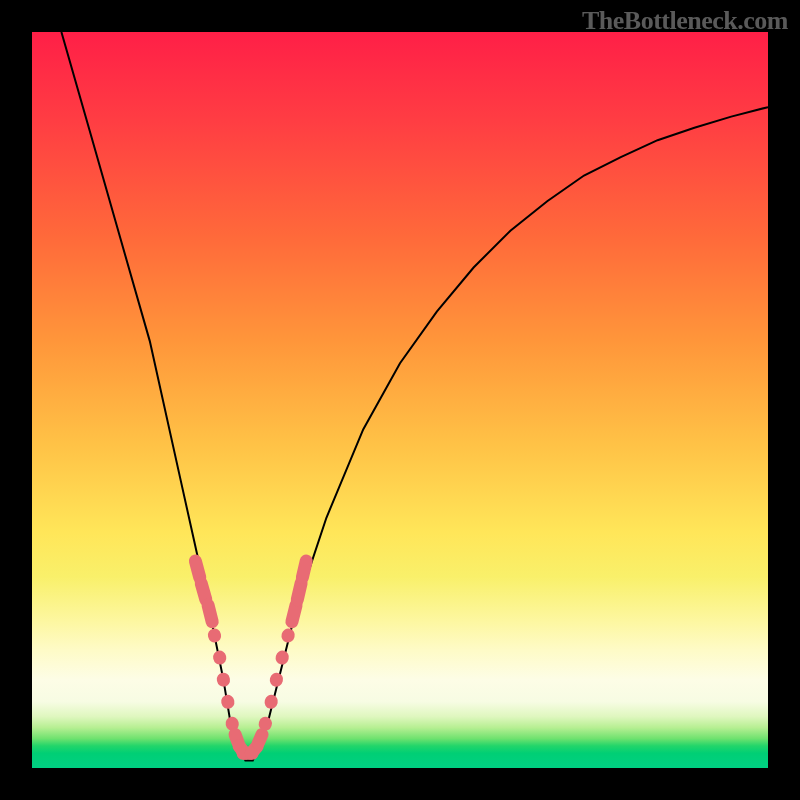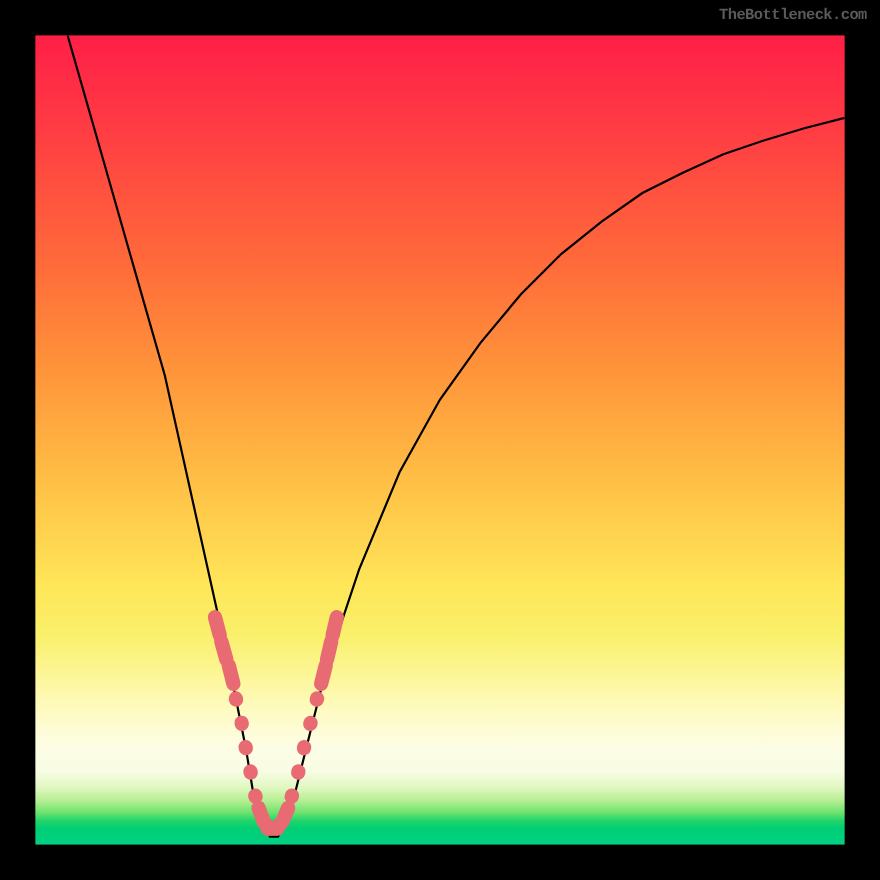--- a/index.html
+++ b/index.html
@@ -7,22 +7,22 @@
   .outer {
     width: 800px;
     height: 800px;
     background: #000;
     position: relative;
   }
   .watermark {
     position: absolute;
     top: 6px;
     right: 12px;
-    font-family: Liberation Mono, monospace;
-    font-size: 14px;
+    font-family: Liberation Serif, serif;
+    font-size: 26px;
     font-weight: bold;
     color: #5a5a5a;
     letter-spacing: -0.5px;
     z-index: 10;
   }
   .plot-region {
     position: absolute;
     left: 32px;
     top: 32px;
     width: 736px;

